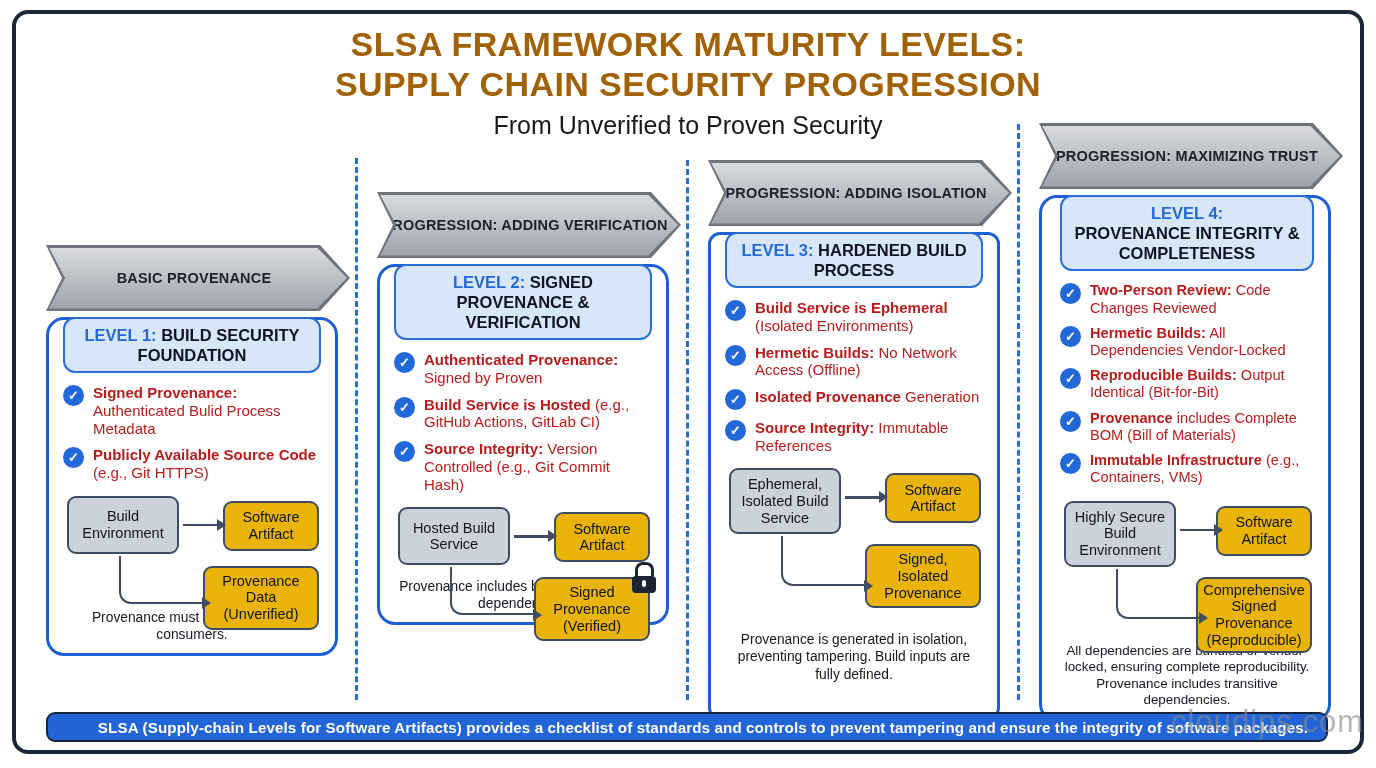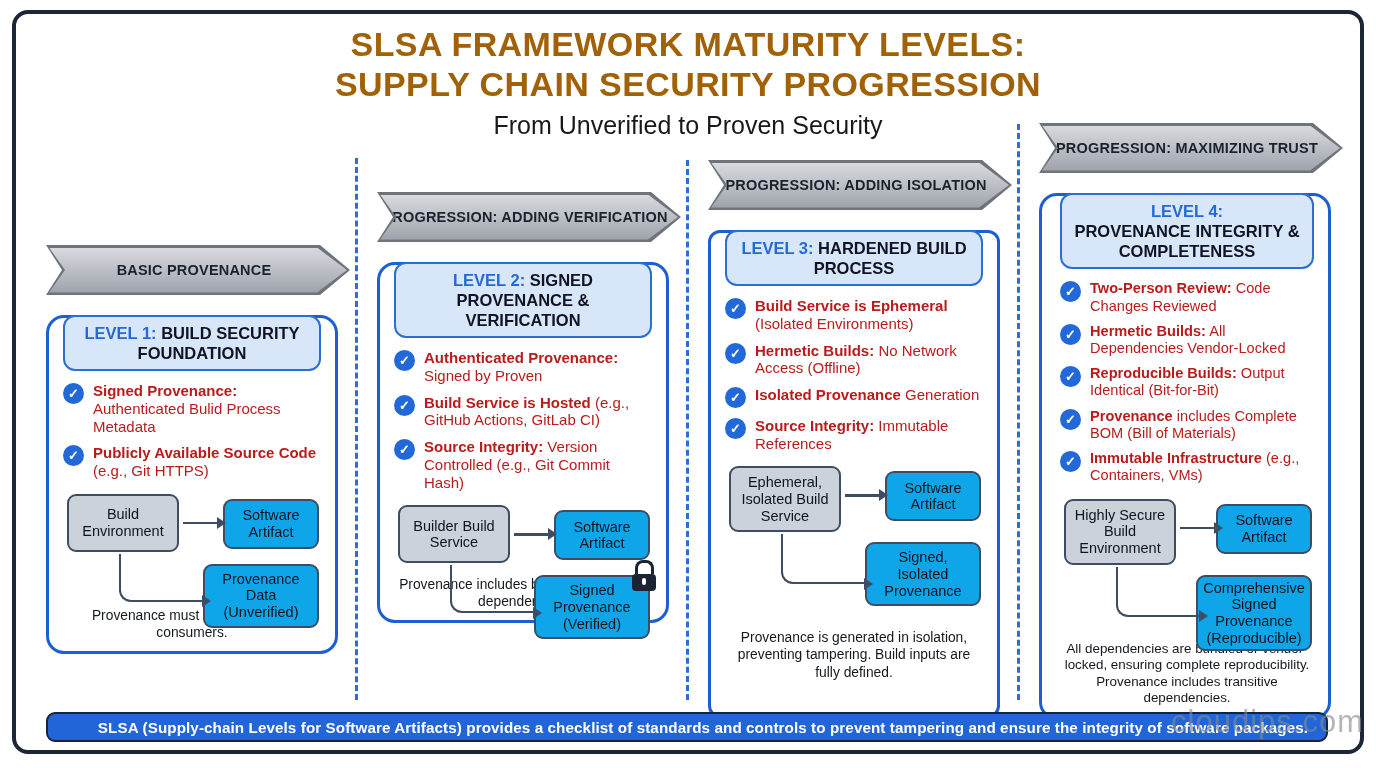--- a/index.html
+++ b/index.html
@@ -20,21 +20,21 @@
   .sep3{left:1017px;top:124px;height:576px;}
 
   
   .col{position:absolute;width:292px;z-index:2;}
   .col1{left:46px;top:245px;}
   .col2{left:377px;top:192px;}
   .col3{left:708px;top:160px;}
   .col4{left:1039px;top:123px;}
 
   
-  .banner{position:relative;width:304px;height:50px;margin-bottom:20px;}
+  .banner{position:relative;width:304px;height:66px;margin-bottom:6px;}
   .banner .outer,.banner .inner{position:absolute;
      clip-path:polygon(0% 0%,calc(100% - 30px) 0%,100% 50%,calc(100% - 30px) 100%,0% 100%,16px 50%);}
   .banner .outer{inset:0;background:#6f747c;}
   .banner .inner{inset:2.5px 3px;background:linear-gradient(#d8dade,#9ea3ab);
      display:flex;align-items:center;justify-content:center;}
   .banner .blabel{font-size:14.5px;font-weight:700;color:#1a222e;letter-spacing:.2px;
      padding-left:10px;padding-right:18px;white-space:nowrap;}
 
   
   .card{box-sizing:border-box;border:3px solid #1d5fd2;border-radius:18px;background:#fff;
@@ -54,21 +54,21 @@
   .btxt{font-size:15px;line-height:1.18;color:#b91c1c;}
   .btxt .b{font-weight:700;}
   .col4 .btxt{font-size:14.6px;}
   .col4 .bullets{gap:8px;}
 
   
   .flow{position:relative;height:150px;margin-top:10px;}
   .flow.tall{height:155px;}
   .fbox{position:absolute;box-sizing:border-box;border:2px solid #3e4d63;border-radius:9px;
         display:flex;align-items:center;justify-content:center;text-align:center;
-        font-size:14.5px;line-height:1.15;color:#10151c;padding:3px 5px;background:#0ea5e9;}
+        font-size:14.5px;line-height:1.15;color:#10151c;padding:3px 5px;background:#eab308;}
   .src{left:6px;top:4px;width:112px;min-height:58px;background:#ccd2da;}
   .flow.tall .src{min-height:66px;}
   .art{right:4px;top:9px;width:96px;min-height:50px;}
   .prov{right:4px;top:74px;width:116px;min-height:64px;}
   .flow.tall .prov{top:80px;}
   .harrow{position:absolute;left:122px;top:32px;width:36px;height:2.5px;background:#3e4d63;}
   .harrow:after{content:"";position:absolute;right:-7px;top:-5px;border-left:9px solid #3e4d63;
         border-top:6px solid transparent;border-bottom:6px solid transparent;}
   .elbow{position:absolute;left:58px;top:64px;width:86px;height:46px;
         border-left:2.5px solid #3e4d63;border-bottom:2.5px solid #3e4d63;border-bottom-left-radius:12px;}
@@ -164,21 +164,21 @@
         <div class="bullet">
           <span class="check">✓</span>
           <div class="btxt"><span class="b">Build Service is Hosted</span> <span>(e.g., GitHub Actions, GitLab CI)</span></div>
         </div>
         <div class="bullet">
           <span class="check">✓</span>
           <div class="btxt"><span class="b">Source Integrity:</span> <span>Version Controlled (e.g., Git Commit Hash)</span></div>
         </div>
       </div>
       <div class="flow">
-        <div class="fbox src">Builder Build Service</div>
+        <div class="fbox src">Hosted Build Service</div>
         <div class="fbox art">Software Artifact</div>
         <div class="fbox prov">
           <span>Signed Provenance (Verified)</span>
           <div class="lock">
             <div class="shackle"></div>
             <div class="lbody">
                 <div class="keyhole"></div>
               </div>
           </div>
         </div>

